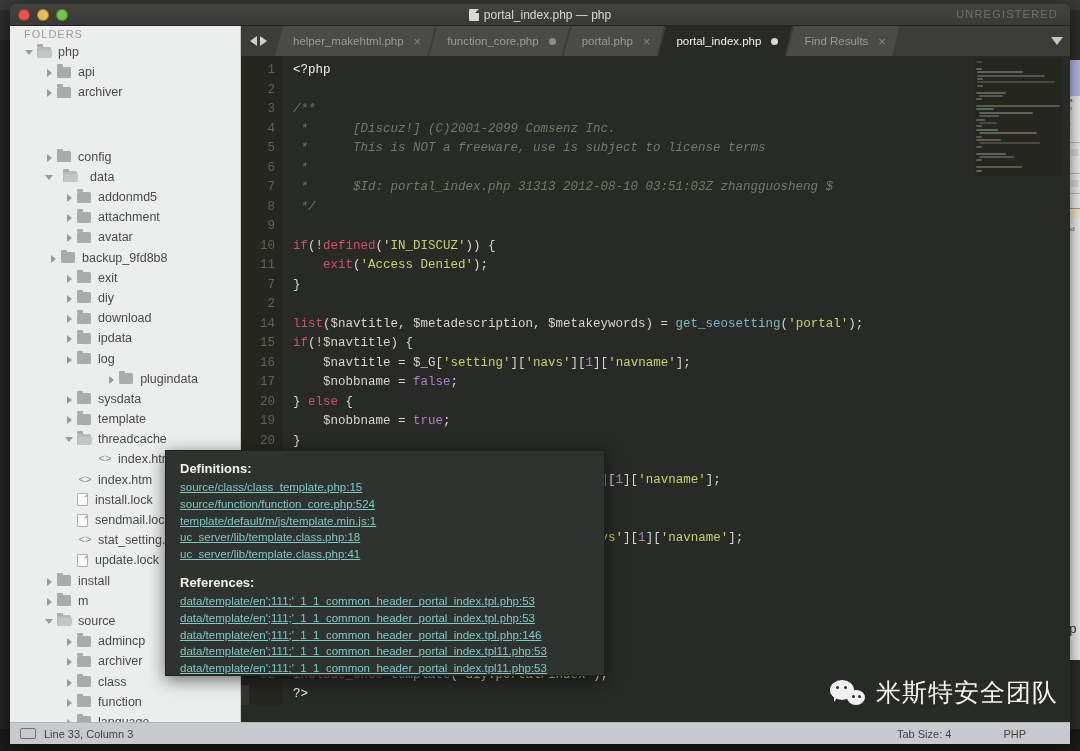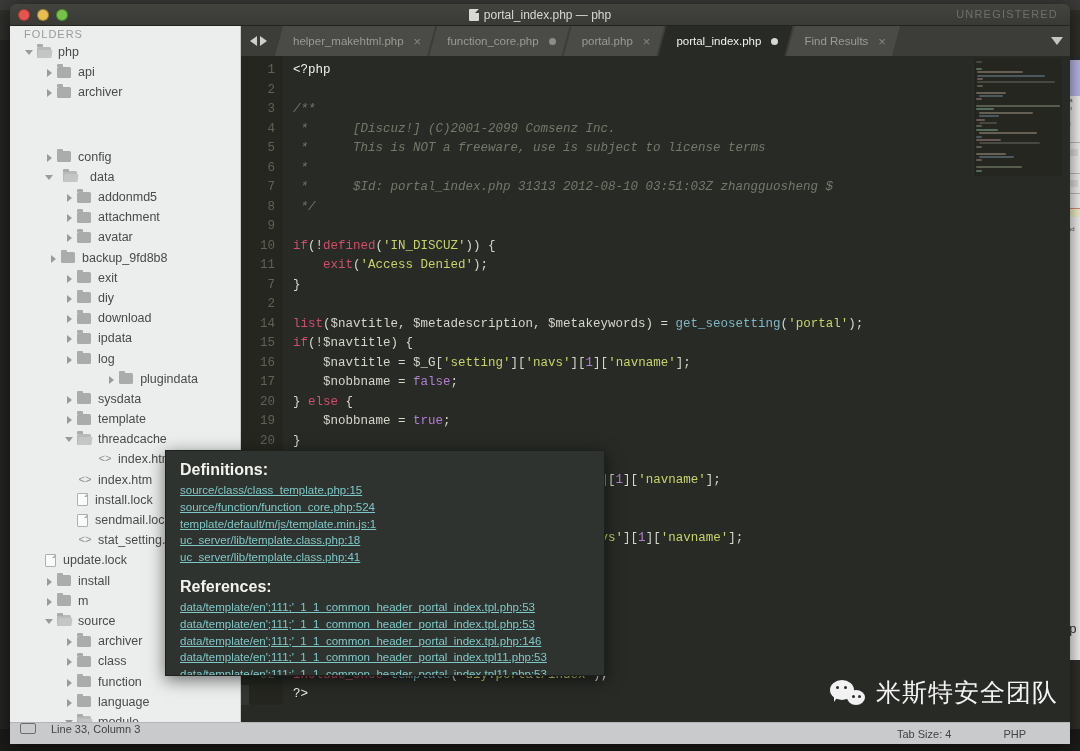--- a/index.html
+++ b/index.html
@@ -123,21 +123,21 @@
     content: ""; position: absolute; right: -1px; top: -1px;
     border-width: 0 0 4px 4px; border-style: solid;
     border-color: transparent transparent #b0b0b0 transparent;
   }
   .ico-code {
     width: 16px; margin-right: 5px; flex: none;
     font-size: 11px; color: #8d8d8d; text-align: center; font-family: "Liberation Mono", monospace;
   }
   .status-sidebar {
     height: 22px; background: #c9cacb; border-top: 1px solid #b4b5b6;
-    display: flex; gap: 15px; padding-left: 10px;
+    display: flex; align-items: center; gap: 8px; padding-left: 10px;
     font-size: 11px; color: #444;
   }
   .laptop-icon {
     width: 16px; height: 11px; border: 1.5px solid #6d6e6e; border-radius: 2px;
     position: relative; flex: none;
   }
 
   
   .editor { flex: 1; display: flex; flex-direction: column; background: #ffffff; position: relative; }
   .tabbar {
@@ -200,21 +200,21 @@
   .mm-line { height: 2px; margin-bottom: 1.4px; border-radius: 1px; }
 
   
   .popup {
     position: absolute; left: 155px; top: 446px; width: 440px; height: 226px;
     background: #2f332f; border: 1px solid #1d201c;
     box-shadow: 0 4px 16px rgba(0,0,0,.55);
     padding: 10px 14px; overflow: hidden;
     font-family: "Liberation Sans", sans-serif;
   }
-  .popup h4 { font-size: 16px; color: #f4f4ee; margin-bottom: 3px; font-weight: bold; }
+  .popup h4 { font-size: 13px; color: #f4f4ee; margin-bottom: 3px; font-weight: bold; }
   .popup .sect2 { margin-top: 12px; }
   .popup a {
     display: block; font-size: 11.5px; color: #7fc8c8;
     text-decoration: underline; line-height: 16.8px; white-space: nowrap;
   }
 
   
   .status-editor {
     height: 22px; background: #c9cacb; border-top: 1px solid #b4b5b6;
     display: flex; align-items: center; justify-content: flex-end; gap: 52px;
@@ -398,39 +398,44 @@
             <div class="tree-row" style="padding-left: 54px;">
               <span class="tri none"></span>
               <span class="ico-file"></span>
               <span>sendmail.lock</span>
             </div>
             <div class="tree-row" style="padding-left: 54px;">
               <span class="tri none"></span>
               <span class="ico-code">&lt;&gt;</span>
               <span>stat_setting.xml</span>
             </div>
-            <div class="tree-row" style="padding-left: 22px; text-align: center;">
+            <div class="tree-row" style="padding-left: 54px; text-align: center;">
               <span class="tri none"></span>
               <span class="ico-file"></span>
               <span>update.lock</span>
             </div>
             <div class="tree-row" style="padding-left: 34px;">
               <span class="tri closed"></span>
               <span class="ico-folder"></span>
               <span>install</span>
             </div>
             <div class="tree-row" style="padding-left: 34px;">
               <span class="tri closed"></span>
               <span class="ico-folder"></span>
               <span>m</span>
             </div>
             <div class="tree-row" style="padding-left: 34px;">
               <span class="tri open"></span>
               <span class="ico-folder open"></span>
               <span>source</span>
+            </div>
+            <div class="tree-row" style="padding-left: 54px;">
+              <span class="tri closed"></span>
+              <span class="ico-folder"></span>
+              <span>admincp</span>
             </div>
             <div class="tree-row" style="padding-left: 54px;">
               <span class="tri closed"></span>
               <span class="ico-folder"></span>
               <span>archiver</span>
             </div>
             <div class="tree-row" style="padding-left: 54px;">
               <span class="tri closed"></span>
               <span class="ico-folder"></span>
               <span>class</span>

